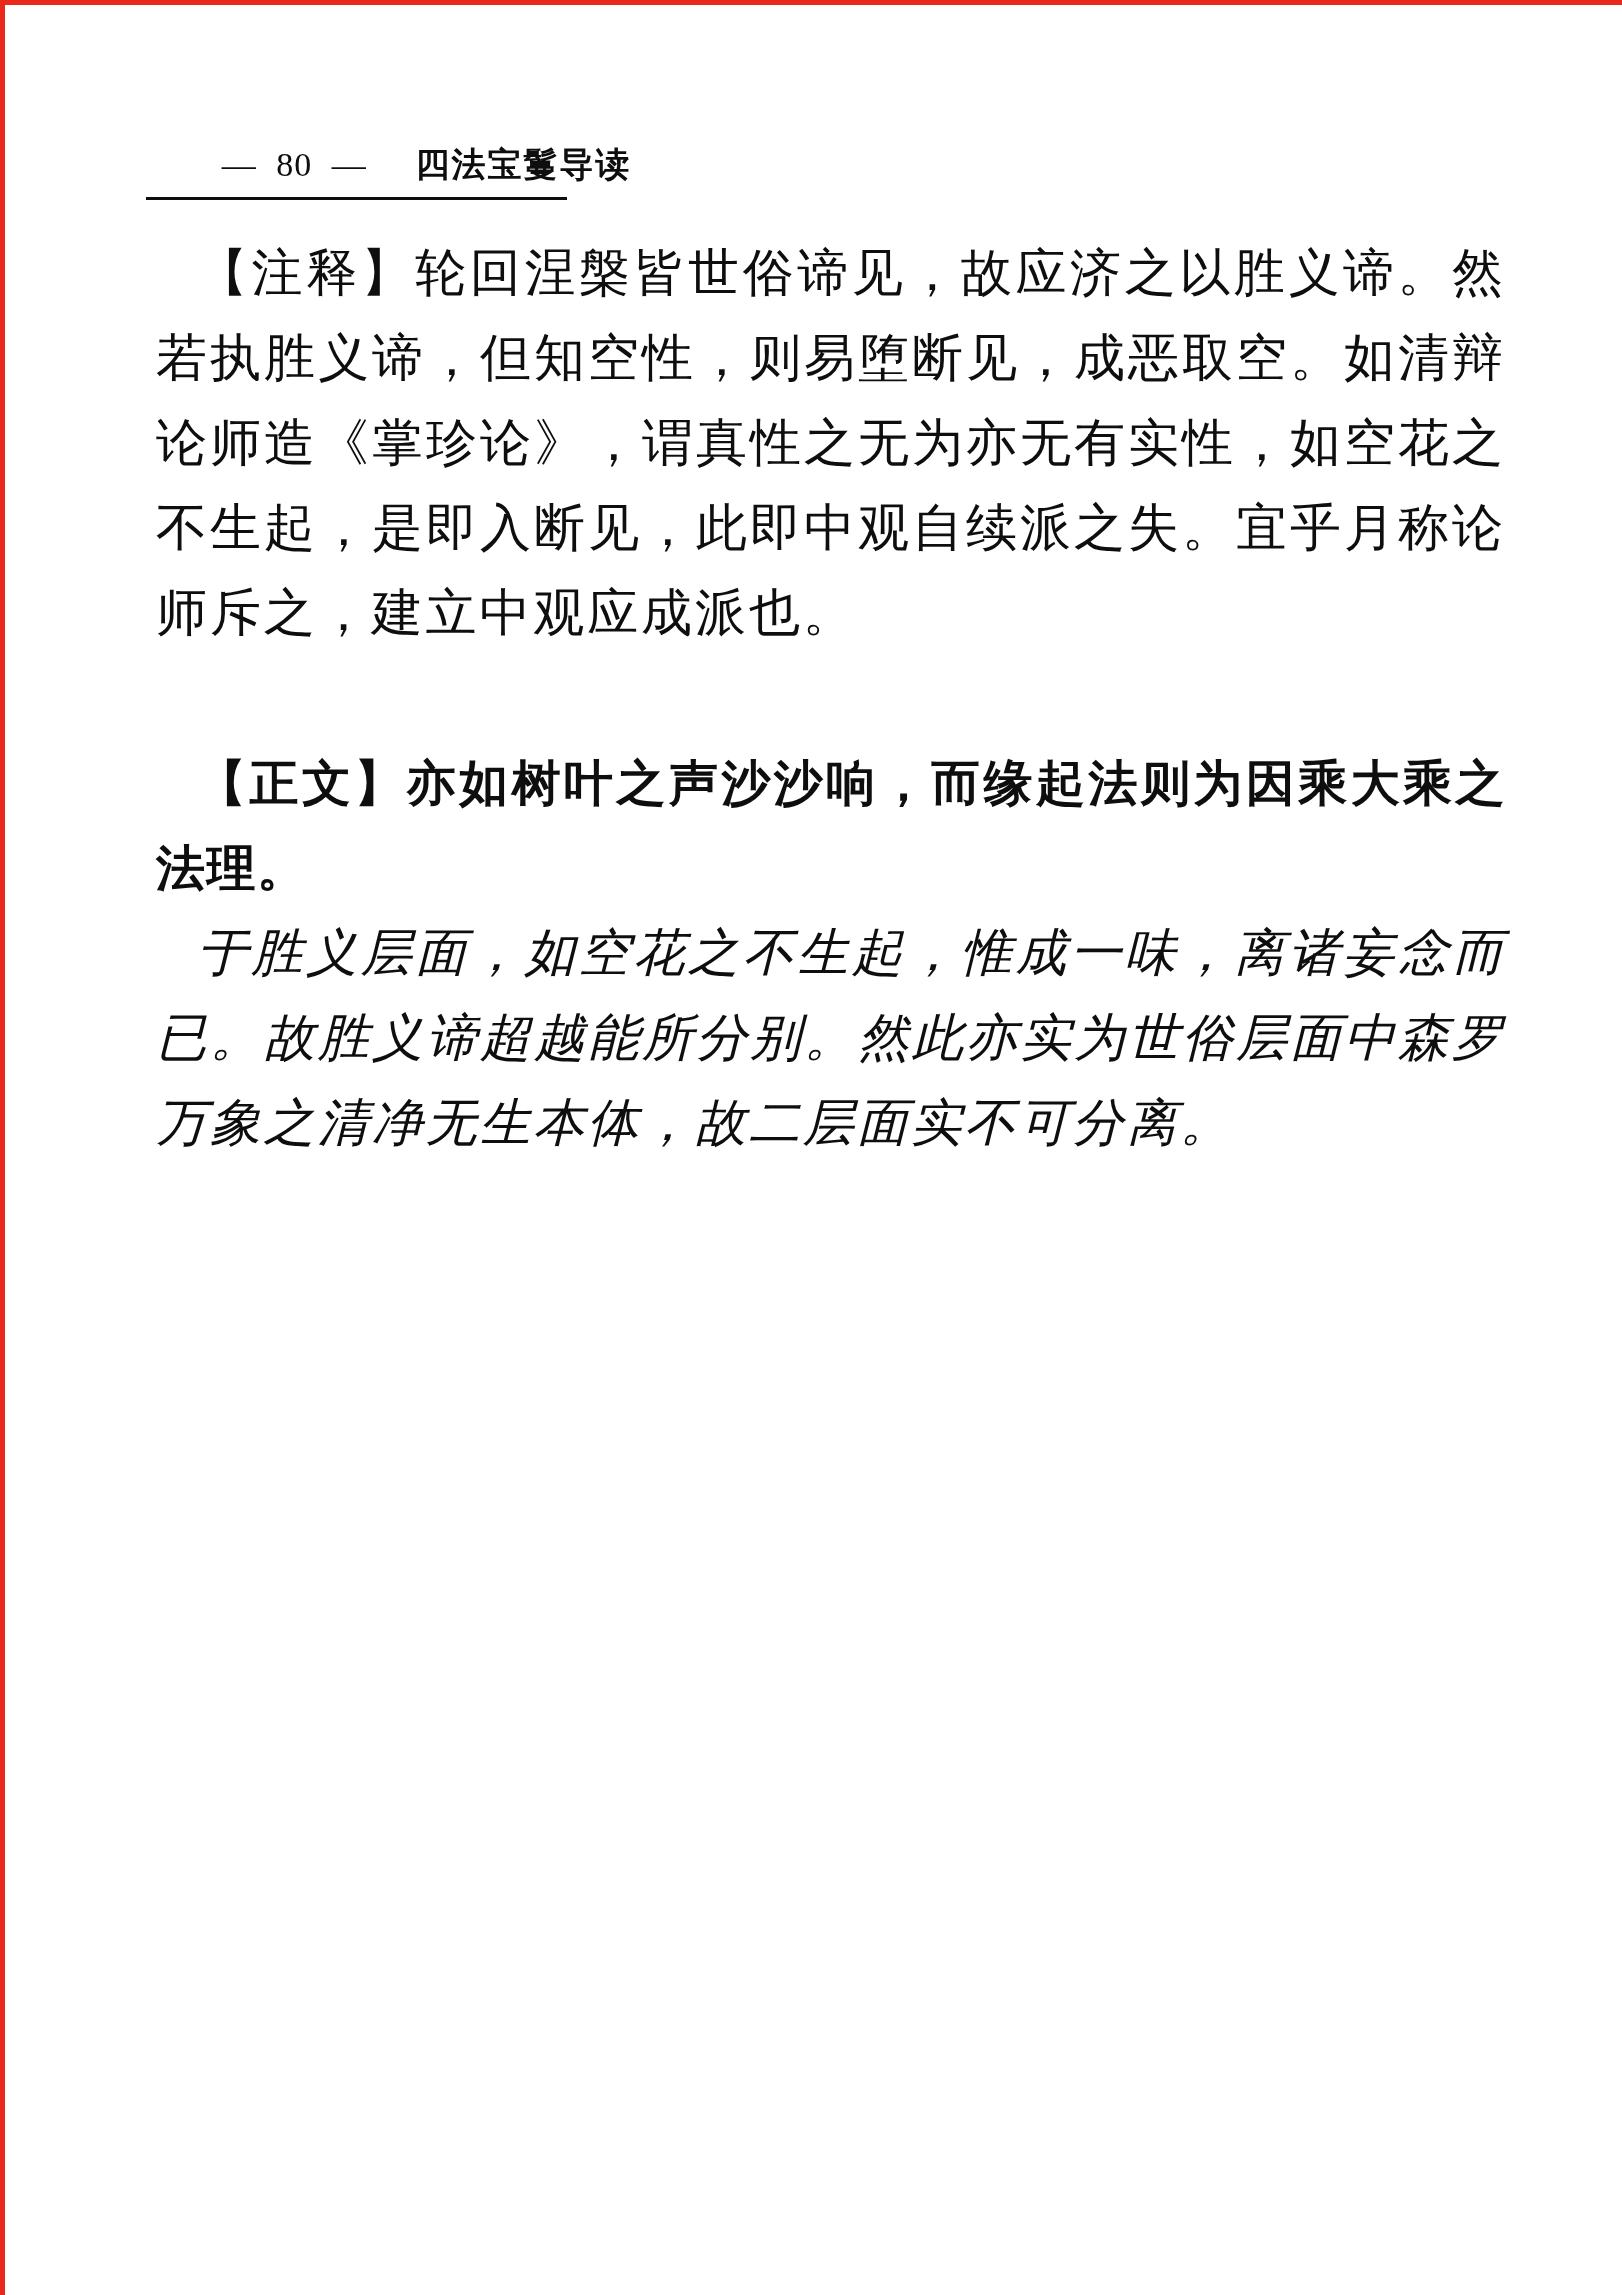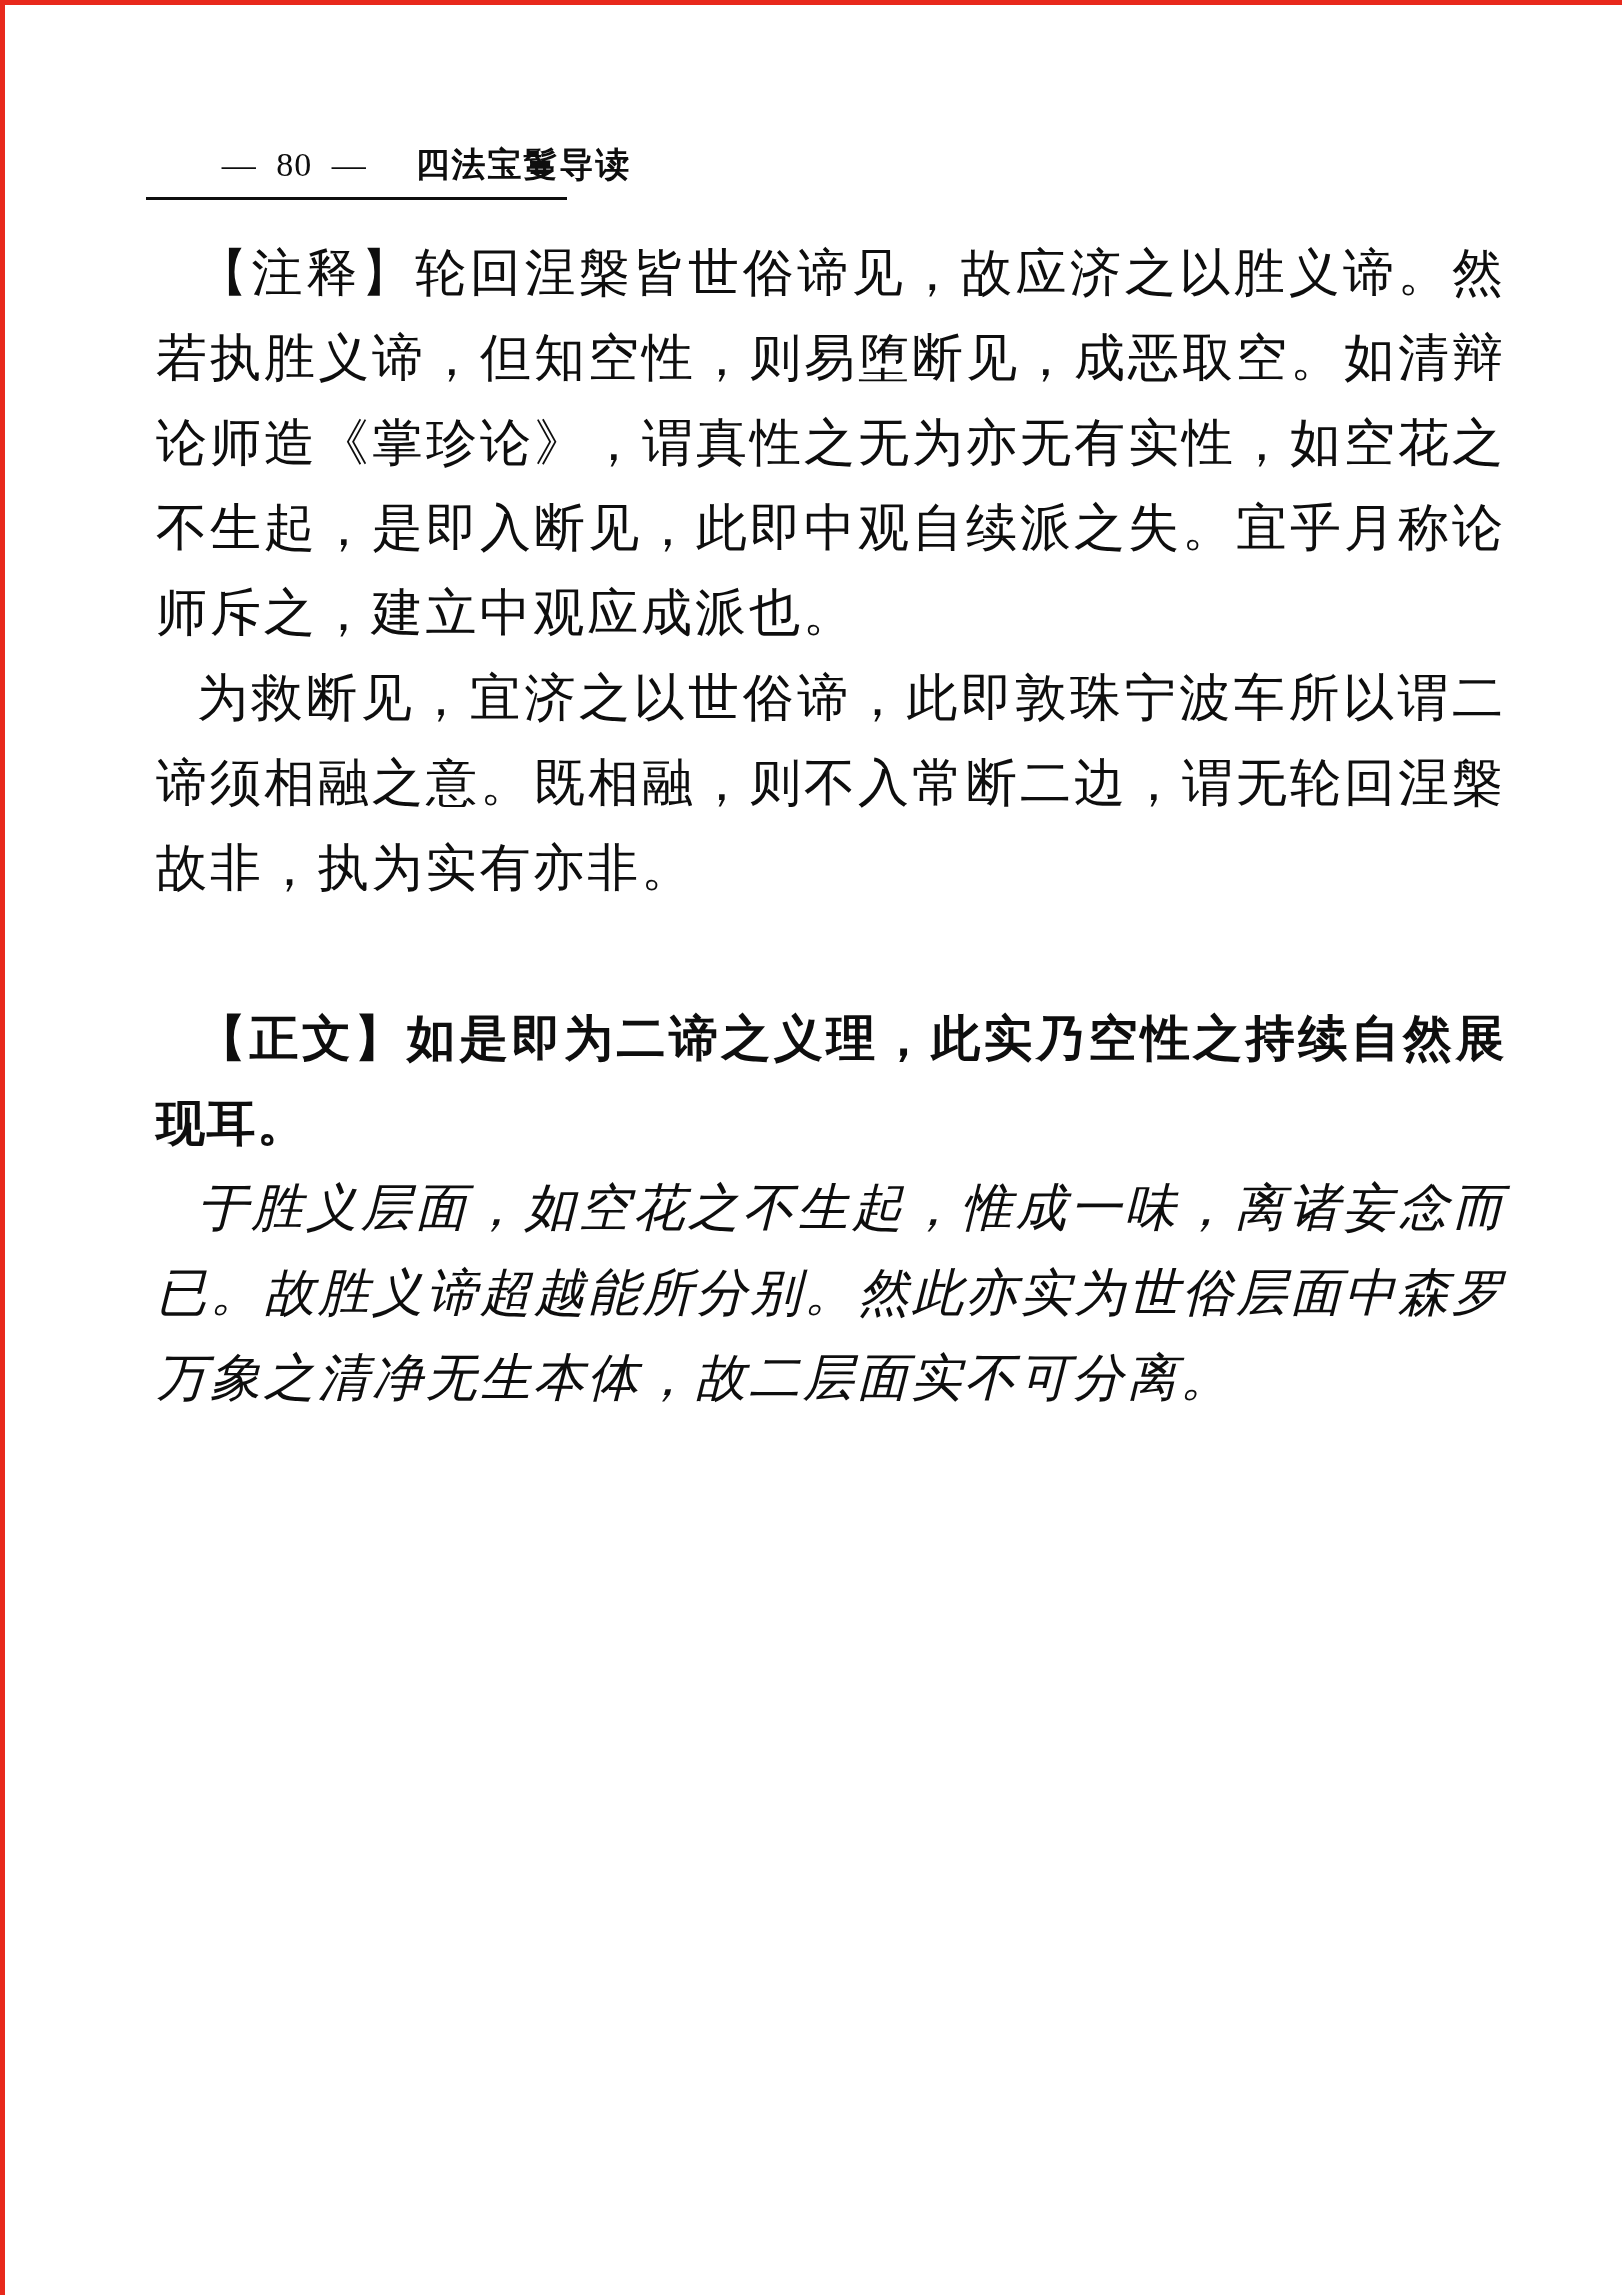--- a/index.html
+++ b/index.html
@@ -100,19 +100,18 @@
   <div class="running-head">
     <span class="dash">—</span>
     <span class="folio">80</span>
     <span class="dash">—</span>
     <span class="book-title">四法宝鬘导读</span>
   </div>
   <div class="head-rule"></div>
 
   <div class="body-block">
     <p class="para song">【注释】轮回涅槃皆世俗谛见，故应济之以胜义谛。然若执胜义谛，但知空性，则易堕断见，成恶取空。如清辩论师造《掌珍论》，谓真性之无为亦无有实性，如空花之不生起，是即入断见，此即中观自续派之失。宜乎月称论师斥之，建立中观应成派也。</p>
-    <p class="para song">为救断见，宜济之以世俗谛，此即敦珠宁波车所以谓二谛须相融之意。既相融，则不入常断二边，谓无轮回涅槃故非，执为实有亦非。</p>
-    <p class="para hei">【正文】如是即为二谛之义理，此实乃空性之持续自然展现耳。</p>
+    <p class="para hei">【正文】亦如树叶之声沙沙响，而缘起法则为因乘大乘之法理。</p>
     <p class="para kai">于胜义层面，如空花之不生起，惟成一味，离诸妄念而已。故胜义谛超越能所分别。然此亦实为世俗层面中森罗万象之清净无生本体，故二层面实不可分离。</p>
   </div>
 
 </div>
 
 
 </body></html>

